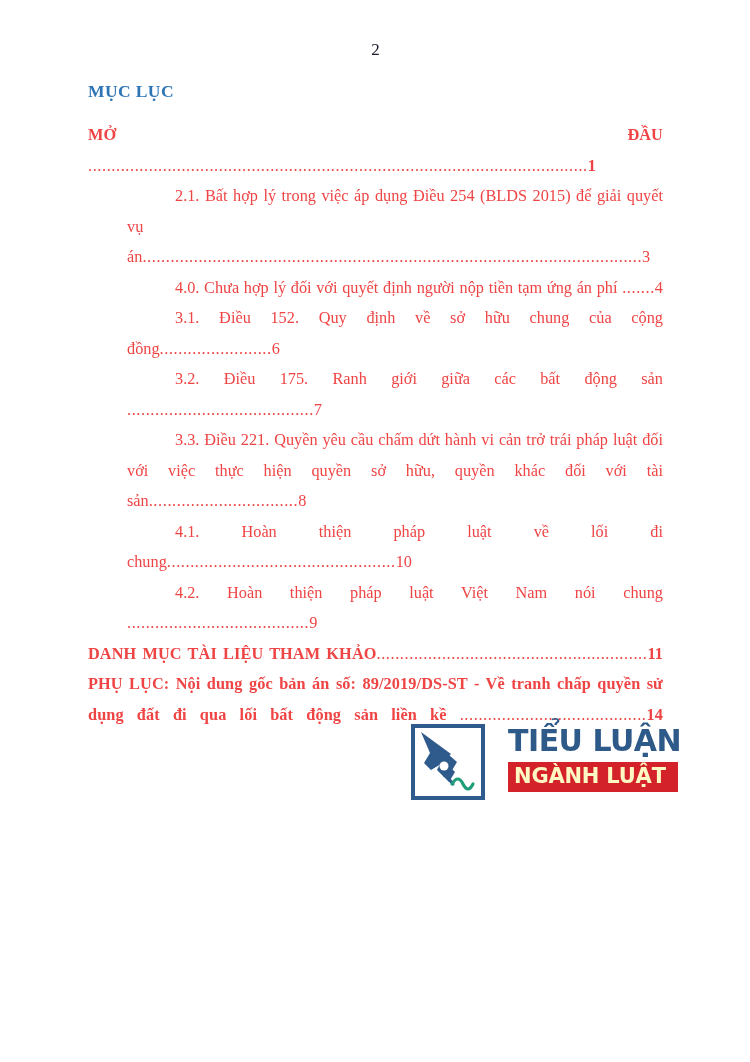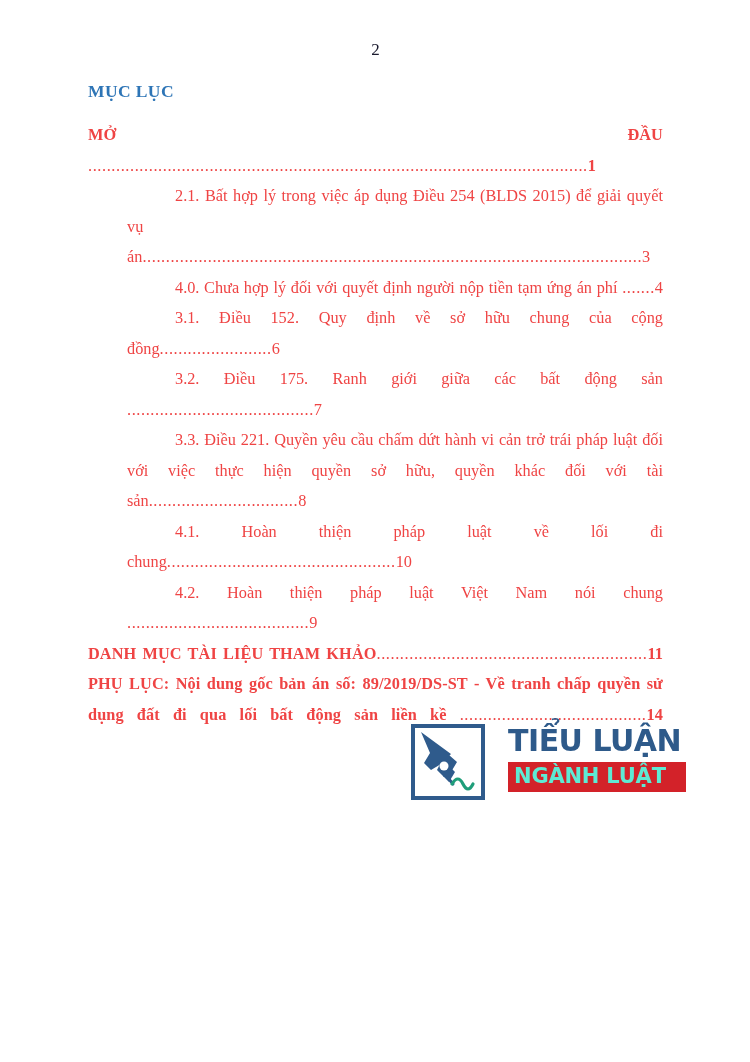--- a/index.html
+++ b/index.html
@@ -126,27 +126,27 @@
     font-size: 30px;
     line-height: 34px;
     letter-spacing: -0.5px;
     color: #2e5a8a;
     white-space: nowrap;
   }
   .logo-sub {
     margin-top: 4px;
     display: inline-block;
     background: #d32229;
-    color: #5eead4;
+    color: #fef9c3;
     font-family: "DejaVu Sans", "Liberation Sans", sans-serif;
     font-weight: bold;
     font-size: 21px;
     line-height: 27px;
     letter-spacing: -0.2px;
-    padding: 1px 20px 2px 6px;
+    padding: 1px 12px 2px 6px;
     white-space: nowrap;
   }
 </style>
 </head>
 <body>
 
 <div class="page">
 
   <div class="content">
 

